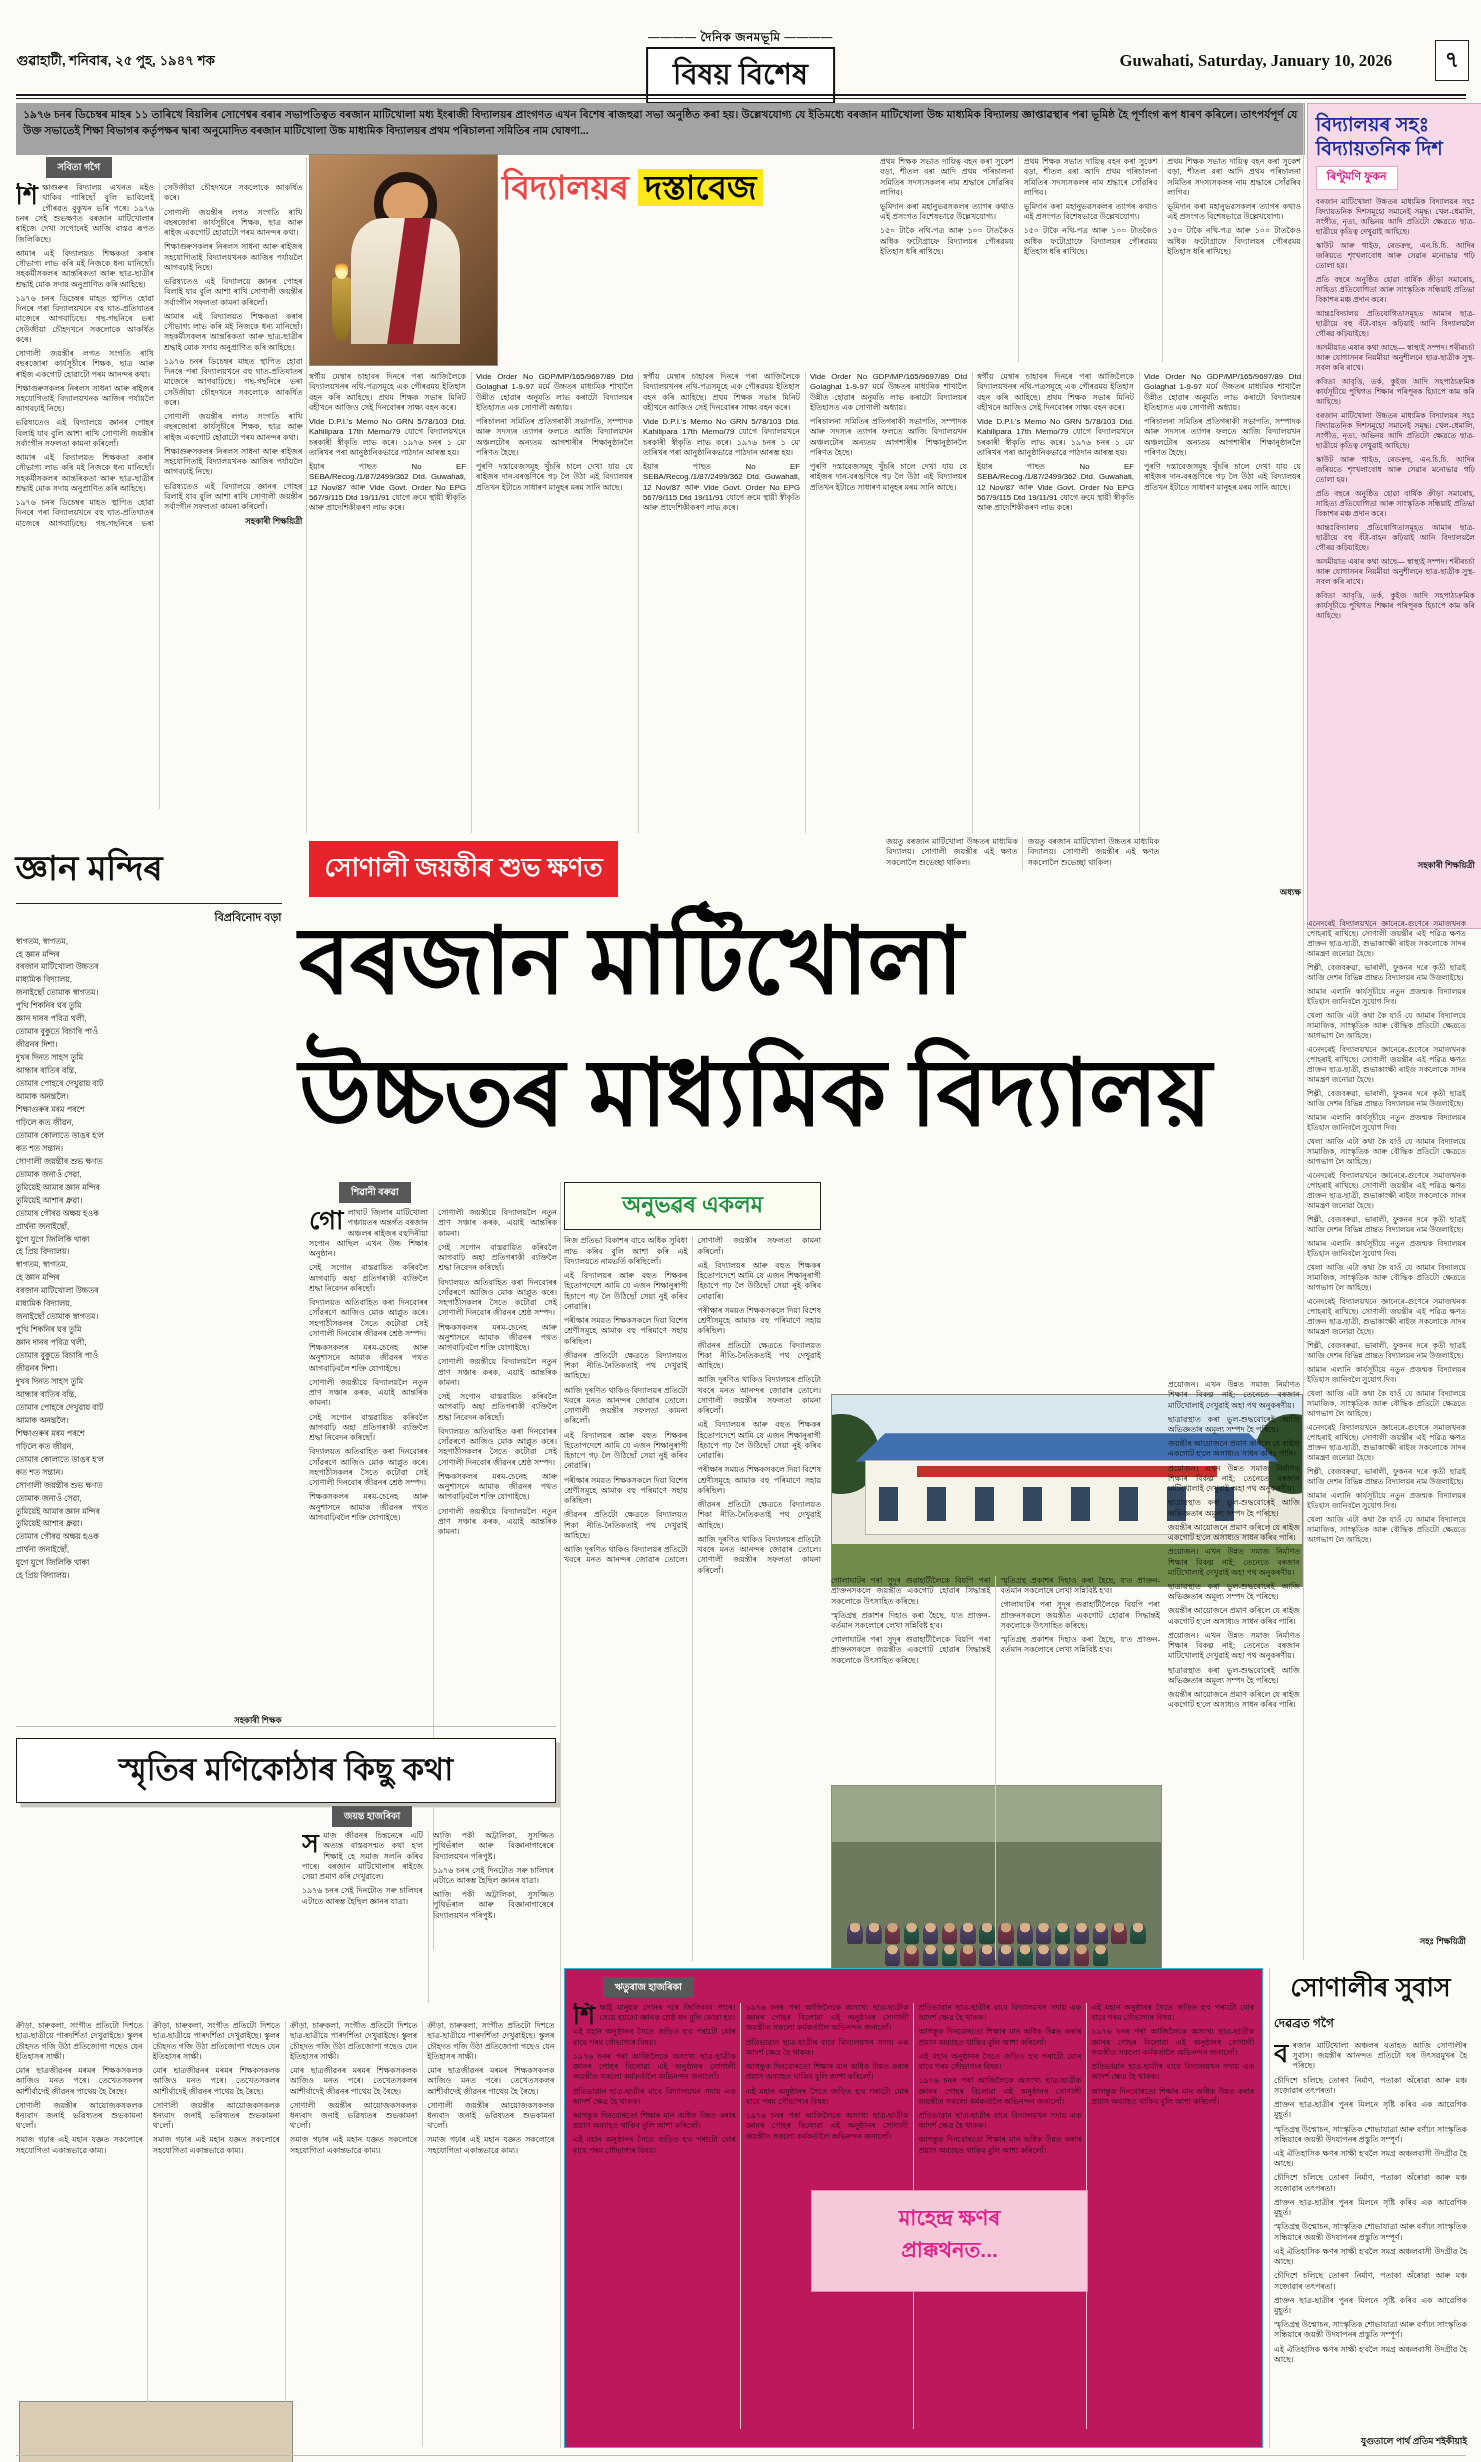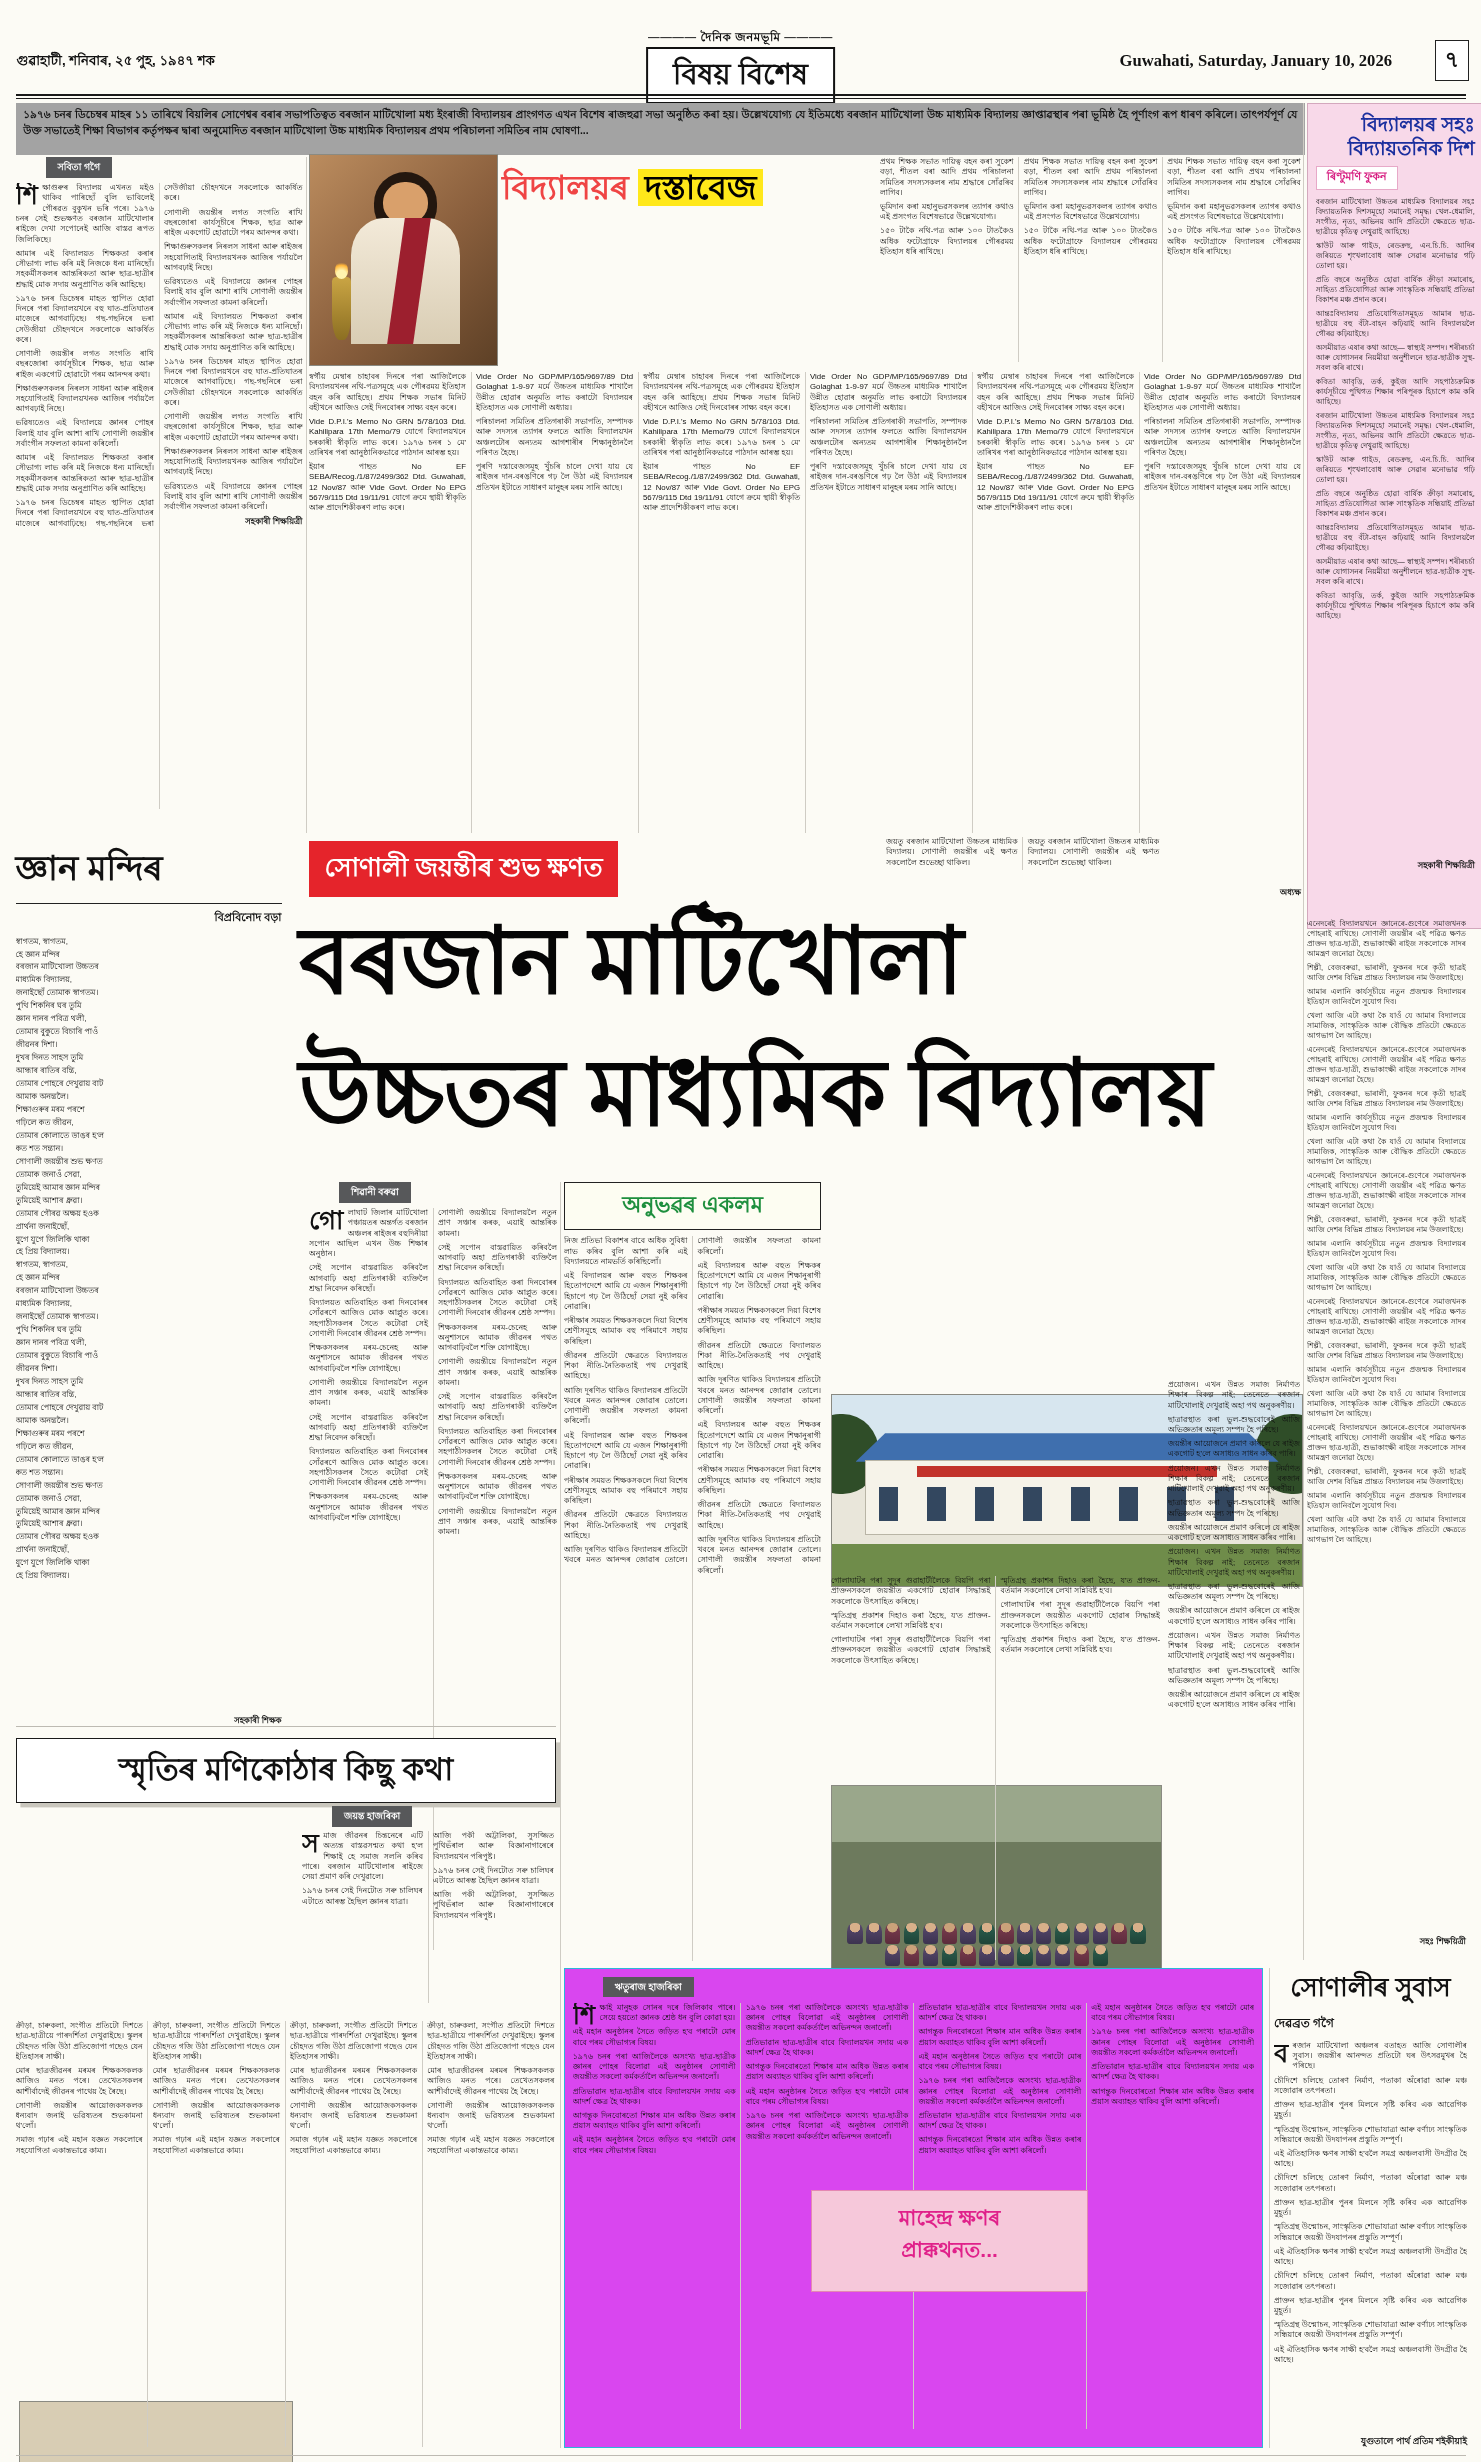--- a/index.html
+++ b/index.html
@@ -34,31 +34,31 @@
   .kicker{background:#e5242b;color:#fff;font-size:25.5px;font-weight:900;
           padding:6.6px 15.5px;white-space:nowrap;}
   .mega{font-size:93px;font-weight:900;line-height:1.38;letter-spacing:-1.1px;color:#050505;white-space:nowrap;}
   .h-green{border:1.1px solid #222;color:#1e8f3e;font-size:22px;font-weight:900;
            text-align:center;padding:4.4px 2.2px;background:#fdfdf2;}
   .h-box{border:1.7px solid #1a1a1a;box-shadow:4.4px 4.4px 0 #c9c6bd;background:#fff;
          font-size:31px;font-weight:900;text-align:center;padding:5.5px 4.4px;}
   .h-plain{font-size:25.5px;font-weight:900;text-align:center;}
   
   .sidebar{background:#f8d9e9;border:0.6px solid #d3a8bd;padding:7.8px 7.8px;overflow:hidden;}
-  .sidebar-title{color:#1b2f9e;font-size:19.4px;font-weight:900;text-align:right;line-height:1.25;}
+  .sidebar-title{color:#1b2f9e;font-size:19.4px;font-weight:900;text-align:left;line-height:1.25;}
   .sidebar-author{color:#d6187e;background:#fff;border:0.6px solid #e7a9c8;display:inline-block;
                   font-size:11px;font-weight:bold;padding:1.7px 10px;margin:5.5px 0 6.6px 0;}
   
   .gyan-title{font-size:34px;font-weight:900;border-bottom:1.7px solid #222;padding-bottom:4.4px;}
   .gyan-author{font-size:11px;font-weight:bold;text-align:right;margin:4.4px 0 7.8px 0;}
   .poem-line{margin:0;font-size:8px;line-height:1.62;}
   
   .mahendra{background:#f6c8da;border:1.1px solid #e587b2;color:#e0218a;font-weight:900;
             font-size:21px;text-align:center;line-height:1.5;padding:11px 5.5px;}
-  .cyanbox{border:1.7px solid #2bb7d9;background:#d946ef;}
+  .cyanbox{border:1.7px solid #2bb7d9;background:#be185d;}
   .divider-v{width:0.6px;background:#cfccc4;}
   .divider-h{height:0.6px;background:#bdbab2;}
   
   .photo{overflow:hidden;border:0.6px solid #8a8a82;position:relative;}
   .photo-portrait{background:linear-gradient(135deg,#bb8c5e 0%,#8a5f3d 55%,#5d4026 100%);}
   .pp-hair{position:absolute;left:34%;top:8%;width:34%;height:30%;background:#23170f;border-radius:50% 50% 45% 45%;}
   .pp-face{position:absolute;left:39%;top:13%;width:24%;height:20%;background:#d9a06b;border-radius:48%;}
   .pp-body{position:absolute;left:22%;top:30%;width:58%;height:60%;background:linear-gradient(#f3ead9,#d9cdb4);border-radius:30% 30% 0 0;}
   .pp-sash{position:absolute;left:46%;top:30%;width:14%;height:60%;background:#9c1f2e;transform:skewX(-8deg);}
   .pp-lamp{position:absolute;left:12%;top:58%;width:10%;height:30%;background:linear-gradient(#caa544,#8c6f22);border-radius:4.4px 4.4px 40% 40%;}

